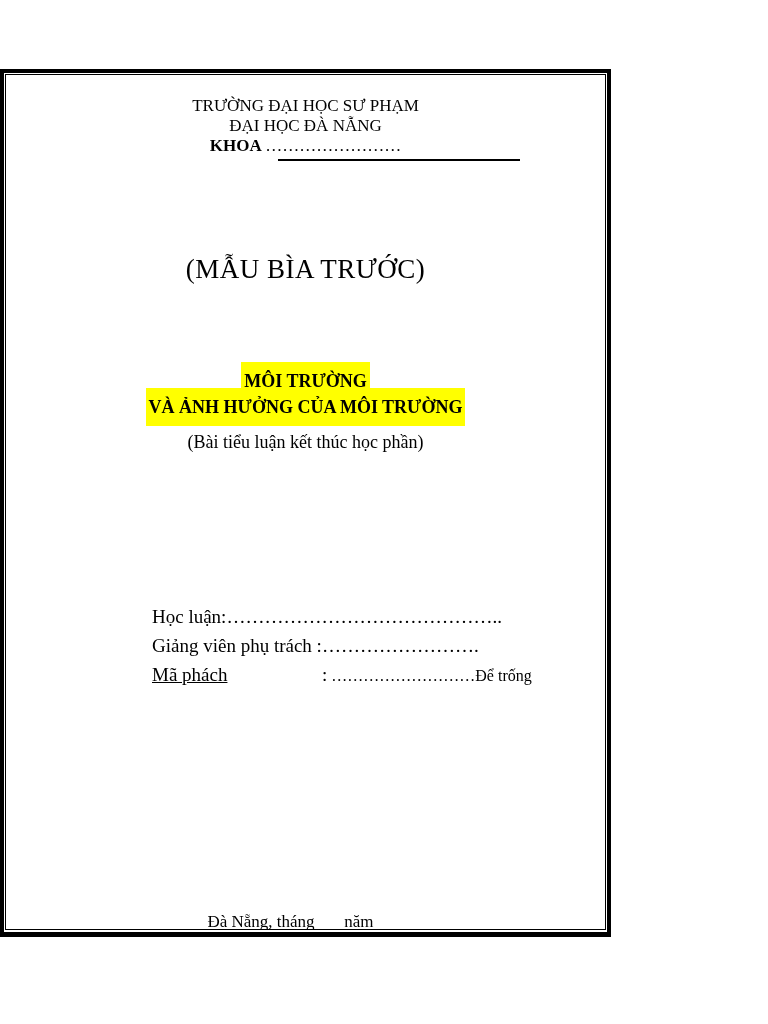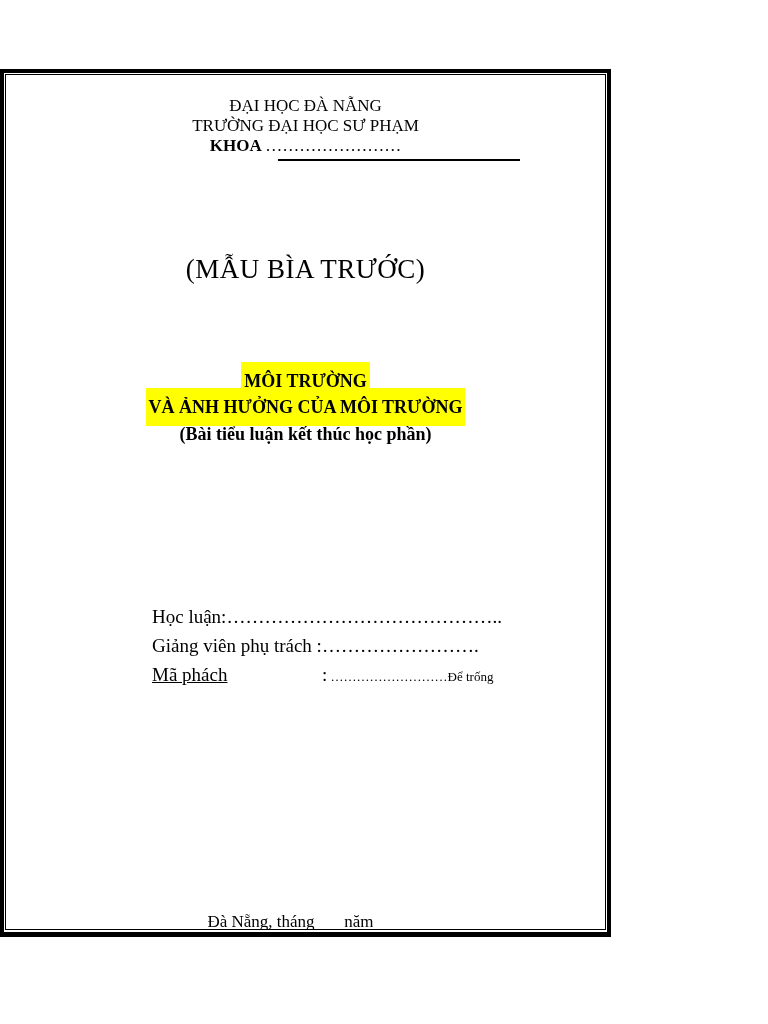--- a/index.html
+++ b/index.html
@@ -71,61 +71,61 @@
     text-align: center;
     font-size: 18px;
     font-weight: bold;
     line-height: 26px;
   }
   .topic .hl {
     background: #ffff00;
     padding: 9px 3px;
   }
   .subtitle {
-    font-weight: bold;
+    font-weight: normal;
     font-size: 18px;
     line-height: 24px;
-    margin-top: 2px;
+    margin-top: 10px;
   }
   .fields {
     position: absolute;
     top: 527px;
     left: 146px;
     font-size: 19px;
     line-height: 29px;
     white-space: nowrap;
   }
   .code-label {
     display: inline-block;
     width: 170px;
     text-decoration: underline;
   }
   .code-value {
-    font-size: 13px;
+    font-size: 16px;
   }
   .place-date {
     position: absolute;
     top: 836px;
     left: 16px;
     right: 46px;
     text-align: center;
     font-size: 17px;
     line-height: 22px;
     white-space: pre;
   }
 </style>
 </head>
 <body>
 
 <div class="page">
   <div class="sheet">
 
     <div class="letterhead">
+      <div>TRƯỜNG ĐẠI HỌC SƯ PHẠM</div>
       <div>ĐẠI HỌC ĐÀ NẴNG</div>
-      <div>TRƯỜNG ĐẠI HỌC SƯ PHẠM</div>
       <div><span class="dept-label">KHOA </span><span>……………………</span></div>
     </div>
     <div class="khoa-underline"></div>
 
     <div class="cover-label">(MẪU BÌA TRƯỚC)</div>
 
     <div class="topic">
       <div><span class="hl">MÔI TRƯỜNG</span></div>
       <div><span class="hl">VÀ ẢNH HƯỞNG CỦA MÔI TRƯỜNG</span></div>
       <div class="subtitle">(Bài tiểu luận kết thúc học phần)</div>

